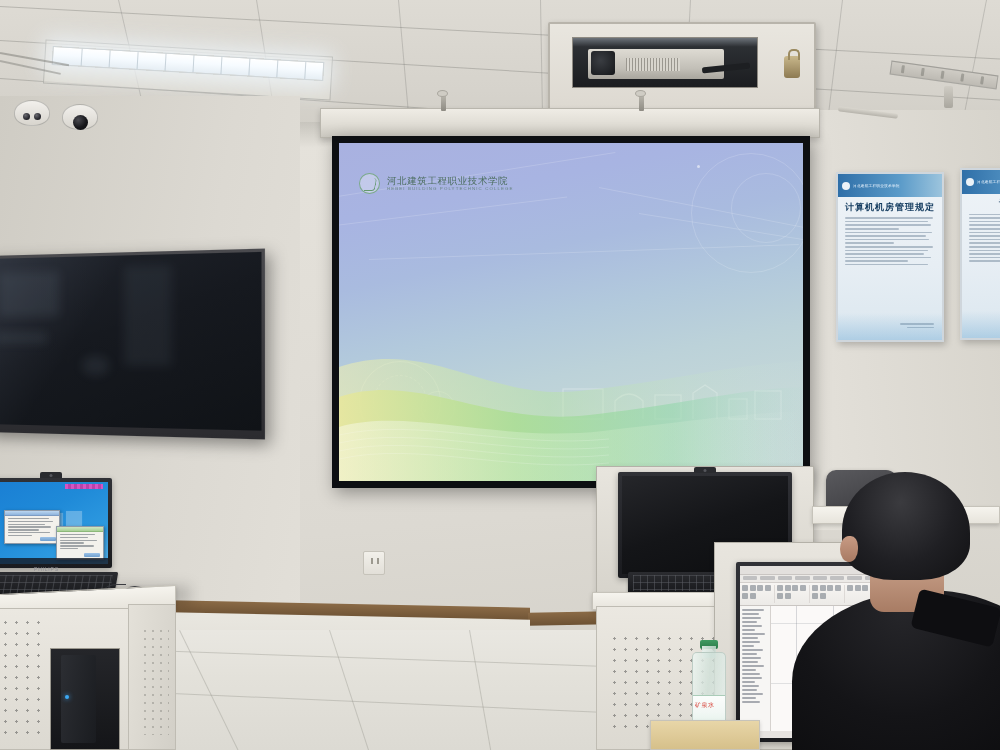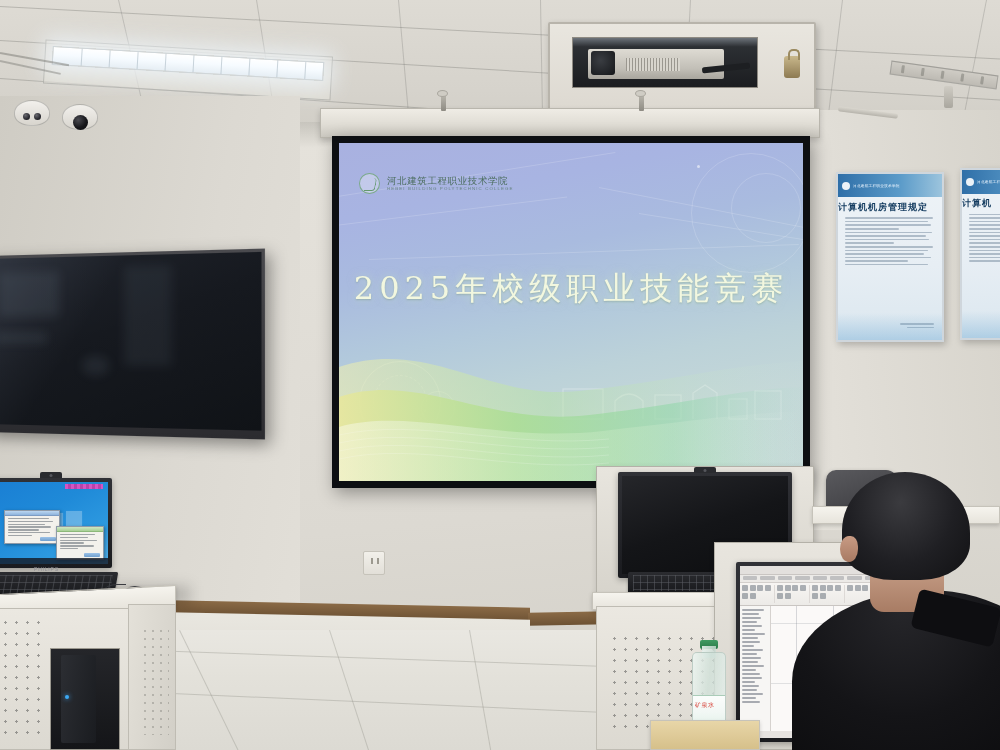--- a/index.html
+++ b/index.html
@@ -266,21 +266,21 @@
   .poster .pbar .plogo {
     width:8px;height:8px;border-radius:50%;
     background:#fff; opacity:.9; flex:none;
   }
   .poster .pbar .pname {
     font-size:3.6px; color:#eef6ff; letter-spacing:.3px; white-space:nowrap;
     overflow:hidden;
   }
   .poster .ptitle {
     position:absolute; left:0; right:0; top:16%;
-    text-align:left; font-family:"DejaVu Serif", serif;
+    text-align:center; font-family:"DejaVu Serif", serif;
     font-size:9px; color:#123a5e; font-weight:bold; letter-spacing:1px;
     white-space:nowrap;
   }
   .poster .pbody {
     position:absolute; left:7%; right:7%; top:26%; bottom:16%;
     display:flex; flex-direction:column; gap:2.0px;
   }
   .poster .pline {
     height:1.6px; background:rgba(40,70,100,.30); border-radius:1px;
   }
@@ -667,21 +667,20 @@
       <div class="glow-dot" style="left:358px;top:22px;"></div>
 
       <div class="slide-logo">
         <div class="mark"></div>
         <div class="txt">
           <div class="cn">河北建筑工程职业技术学院</div>
           <div class="en">HEBEI BUILDING POLYTECHNIC COLLEGE</div>
         </div>
       </div>
 
-      <div class="slide-title">2025年校级职业技能竞赛</div>
 
       <div class="slide-ornament"></div>
       <div class="slide-ornament2"></div>
 
       <svg class="skyline" viewBox="0 0 230 46" preserveAspectRatio="none">
         <g fill="none" stroke="#ffffff" stroke-width="1.2">
           <rect x="4" y="14" width="40" height="30"></rect>
           <path d="M56 44 L56 26 Q70 12 84 26 L84 44"></path>
           <rect x="96" y="20" width="26" height="24"></rect>
           <path d="M134 44 L134 18 L146 10 L158 18 L158 44"></path>

